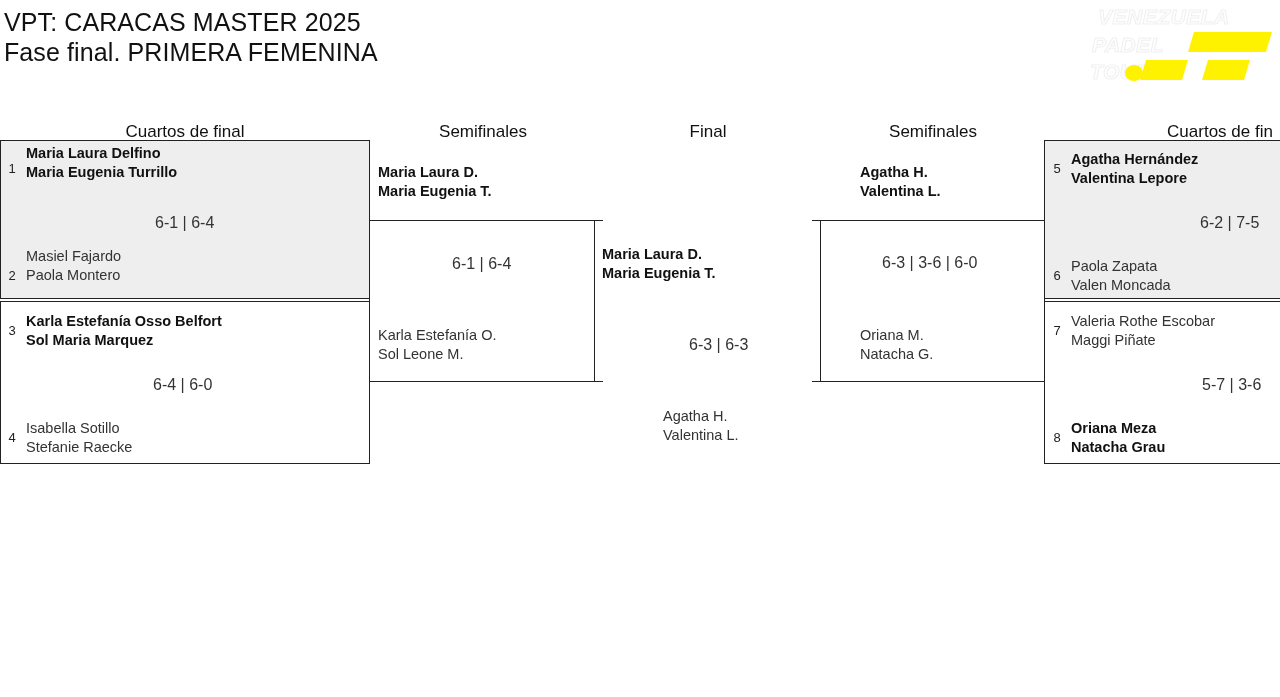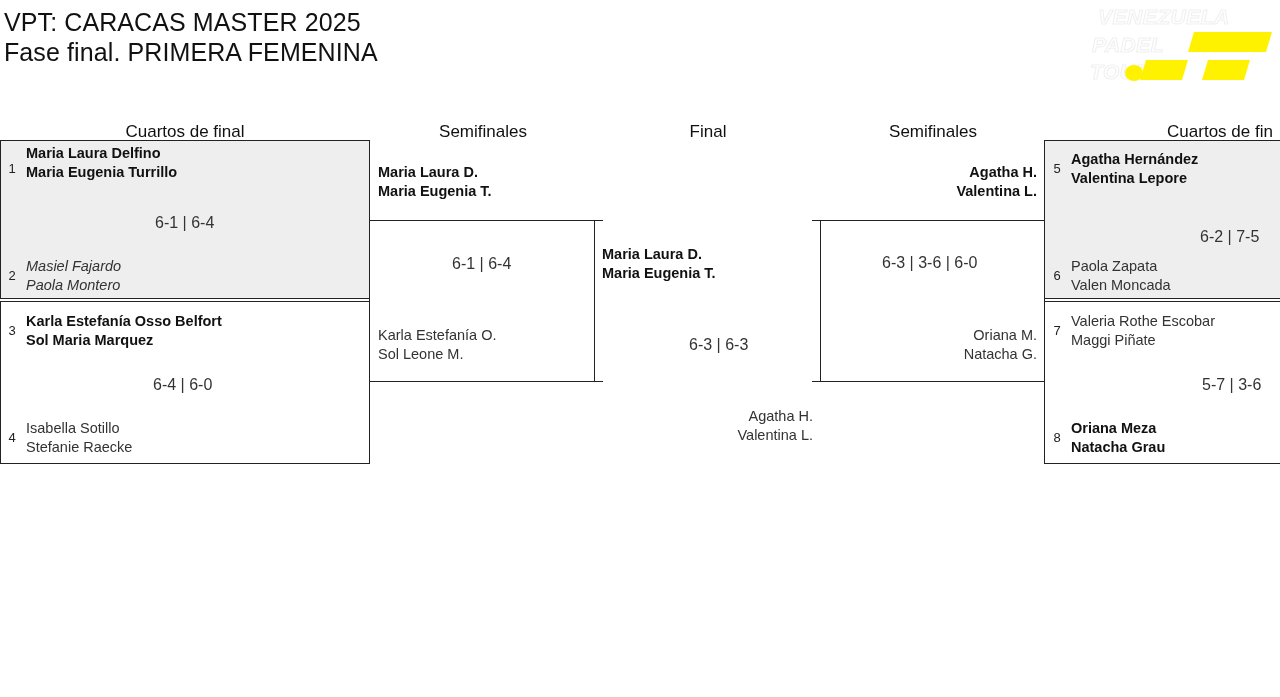--- a/index.html
+++ b/index.html
@@ -60,21 +60,21 @@
 
   .team {
     position: absolute;
     font-size: 14.5px;
     line-height: 19px;
     white-space: nowrap;
   }
   .team .ln { display: block; }
   .team.win { font-weight: 700; color: #111111; }
   .team.lose { font-weight: 400; color: #333333; }
-  .team.right-al { text-align: right; }
+  .team.right-al { }
 
   .seed {
     position: absolute;
     font-size: 13px;
     color: #222222;
     width: 16px;
     text-align: center;
   }
 
   .score {
@@ -119,21 +119,21 @@
   <div class="col-header" style="left:833px; width:200px;">Semifinales</div>
   <div class="col-header" style="left:1120px; width:200px;">Cuartos de fin</div>
 
   <div class="mbox shaded" style="left:0px; top:140px; width:370px; height:159px;"></div>
   <div class="seed" style="left:4px; top:161px;">1</div>
   <div class="team win" style="left:26px; top:144px;">
     <span class="ln">Maria Laura Delfino</span>
     <span class="ln">Maria Eugenia Turrillo</span>
   </div>
   <div class="seed" style="left:4px; top:268px;">2</div>
-  <div class="team lose" style="left:26px; top:257px;font-style:italic;">
+  <div class="team lose" style="left:26px; top:247px;">
     <span class="ln">Masiel Fajardo</span>
     <span class="ln">Paola Montero</span>
   </div>
   <div class="score" style="left:155px; top:214px;">6-1 | 6-4</div>
 
   <div class="mbox" style="left:0px; top:301px; width:370px; height:163px;"></div>
   <div class="seed" style="left:4px; top:323px;">3</div>
   <div class="team win" style="left:26px; top:312px;">
     <span class="ln">Karla Estefanía Osso Belfort</span>
     <span class="ln">Sol Maria Marquez</span>
@@ -181,21 +181,21 @@
   <div class="seed" style="left:1049px; top:161px;">5</div>
   <div class="team win" style="left:1071px; top:150px;">
     <span class="ln">Agatha Hernández</span>
     <span class="ln">Valentina Lepore</span>
   </div>
   <div class="seed" style="left:1049px; top:268px;">6</div>
   <div class="team lose" style="left:1071px; top:257px;">
     <span class="ln">Paola Zapata</span>
     <span class="ln">Valen Moncada</span>
   </div>
-  <div class="score" style="left:1200px; top:228px;">6-2 | 7-5</div>
+  <div class="score" style="left:1200px; top:214px;">6-2 | 7-5</div>
 
   <div class="mbox" style="left:1044px; top:301px; width:290px; height:163px;"></div>
   <div class="seed" style="left:1049px; top:323px;">7</div>
   <div class="team lose" style="left:1071px; top:312px;">
     <span class="ln">Valeria Rothe Escobar</span>
     <span class="ln">Maggi Piñate</span>
   </div>
   <div class="seed" style="left:1049px; top:430px;">8</div>
   <div class="team win" style="left:1071px; top:419px;">
     <span class="ln">Oriana Meza</span>

